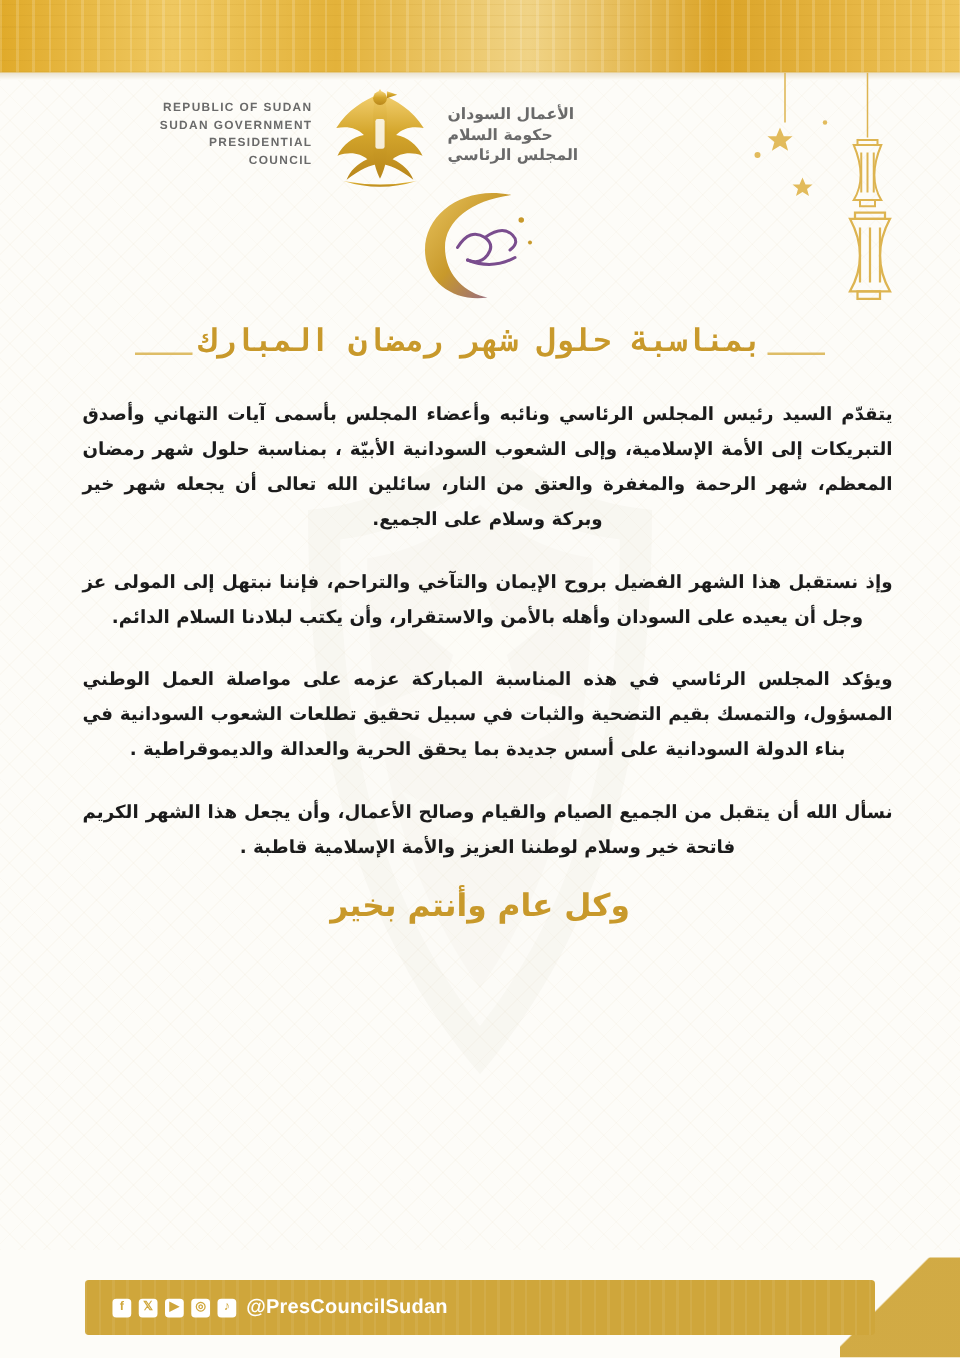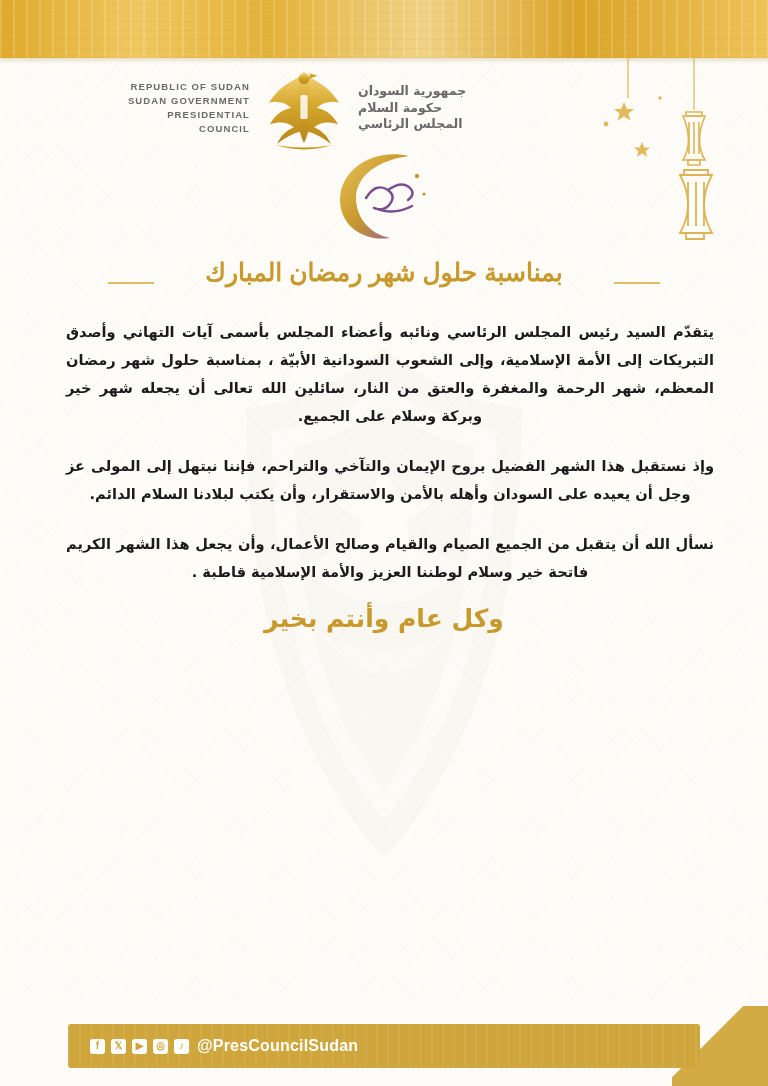--- a/index.html
+++ b/index.html
@@ -67,21 +67,21 @@
     width:140px;height:105px;
   }
 
   
   .lanterns{position:absolute;top:58px;right:32px;width:160px;height:190px;}
 
   
   .title{
     position:absolute;top:258px;left:0;width:768px;text-align:center;
     color:#c8992b;font-size:25px;font-weight:bold;
-    font-family:Liberation Sans, sans-serif;letter-spacing:0;
+    font-family:Liberation Mono, monospace;letter-spacing:0;
     text-shadow:0 1px 0 rgba(255,255,255,.6);
   }
   .title-rule-l,.title-rule-r{
     position:absolute;top:282px;height:2px;width:46px;background:#d8b24e;opacity:.85;
   }
   .title-rule-l{left:108px;}
   .title-rule-r{right:108px;}
 
   
   .body-wrap{
@@ -175,21 +175,21 @@
       <path d="M56 18 l9 -3 -9 -3 Z"></path>
 
       <path d="M18 90 q32 10 64 0 q-32 6 -64 0 Z"></path>
     </g>
     <g fill="#fdfcf8" opacity=".85">
       <rect x="46" y="36" width="8" height="26" rx="2"></rect>
     </g>
   </svg>
 
   <div class="ar-block">
-    <div>جمهورية السودان</div>
+    <div>الأعمال السودان</div>
     <div>حكومة السلام</div>
     <div>المجلس الرئاسي</div>
   </div>
 </div>
 
 <div class="crescent-wrap">
   <svg viewBox="0 0 140 105" width="140" height="105">
     <defs>
       <linearGradient id="g2" x1="0" y1="0" x2="1" y2="1">
         <stop offset="0%" stop-color="#e8c35e"></stop>
@@ -242,20 +242,21 @@
   </g>
 </svg>
 
 <div class="title">بمناسبة حلول شهر رمضان المبارك</div>
 <div class="title-rule-l"></div>
 <div class="title-rule-r"></div>
 
 <div class="body-wrap">
   <p class="para p1">يتقدّم السيد رئيس المجلس الرئاسي ونائبه وأعضاء المجلس بأسمى آيات التهاني وأصدق التبريكات إلى الأمة الإسلامية، وإلى الشعوب السودانية الأبيّة ، بمناسبة حلول شهر رمضان المعظم، شهر الرحمة والمغفرة والعتق من النار، سائلين الله تعالى أن يجعله شهر خير وبركة وسلام على الجميع.</p>
   <p class="para p2">وإذ نستقبل هذا الشهر الفضيل بروح الإيمان والتآخي والتراحم، فإننا نبتهل إلى المولى عز وجل أن يعيده على السودان وأهله بالأمن والاستقرار، وأن يكتب لبلادنا السلام الدائم.</p>
+  <p class="para p3">ويؤكد المجلس الرئاسي في هذه المناسبة المباركة عزمه على مواصلة العمل الوطني المسؤول، والتمسك بقيم التضحية والثبات في سبيل تحقيق تطلعات الشعوب السودانية في بناء الدولة السودانية على أسس جديدة بما يحقق الحرية والعدالة والديموقراطية .</p>
   <p class="para p4">نسأل الله أن يتقبل من الجميع الصيام والقيام وصالح الأعمال، وأن يجعل هذا الشهر الكريم فاتحة خير وسلام  لوطننا العزيز والأمة الإسلامية قاطبة .</p>
   <div class="closing">وكل عام وأنتم بخير</div>
 </div>
 
 <div class="footer-corner"></div>
 <div class="footer-band">
   <div class="social">
     <span class="sicon">f</span>
     <span class="sicon">𝕏</span>
     <span class="sicon">▶</span>

